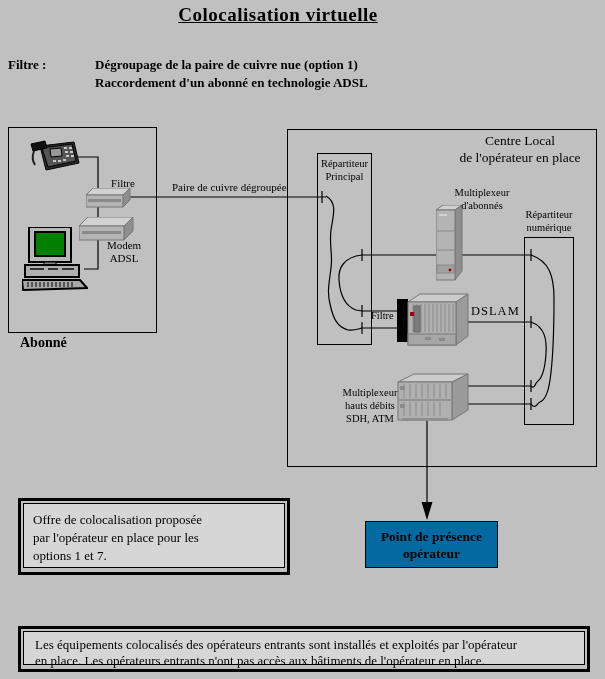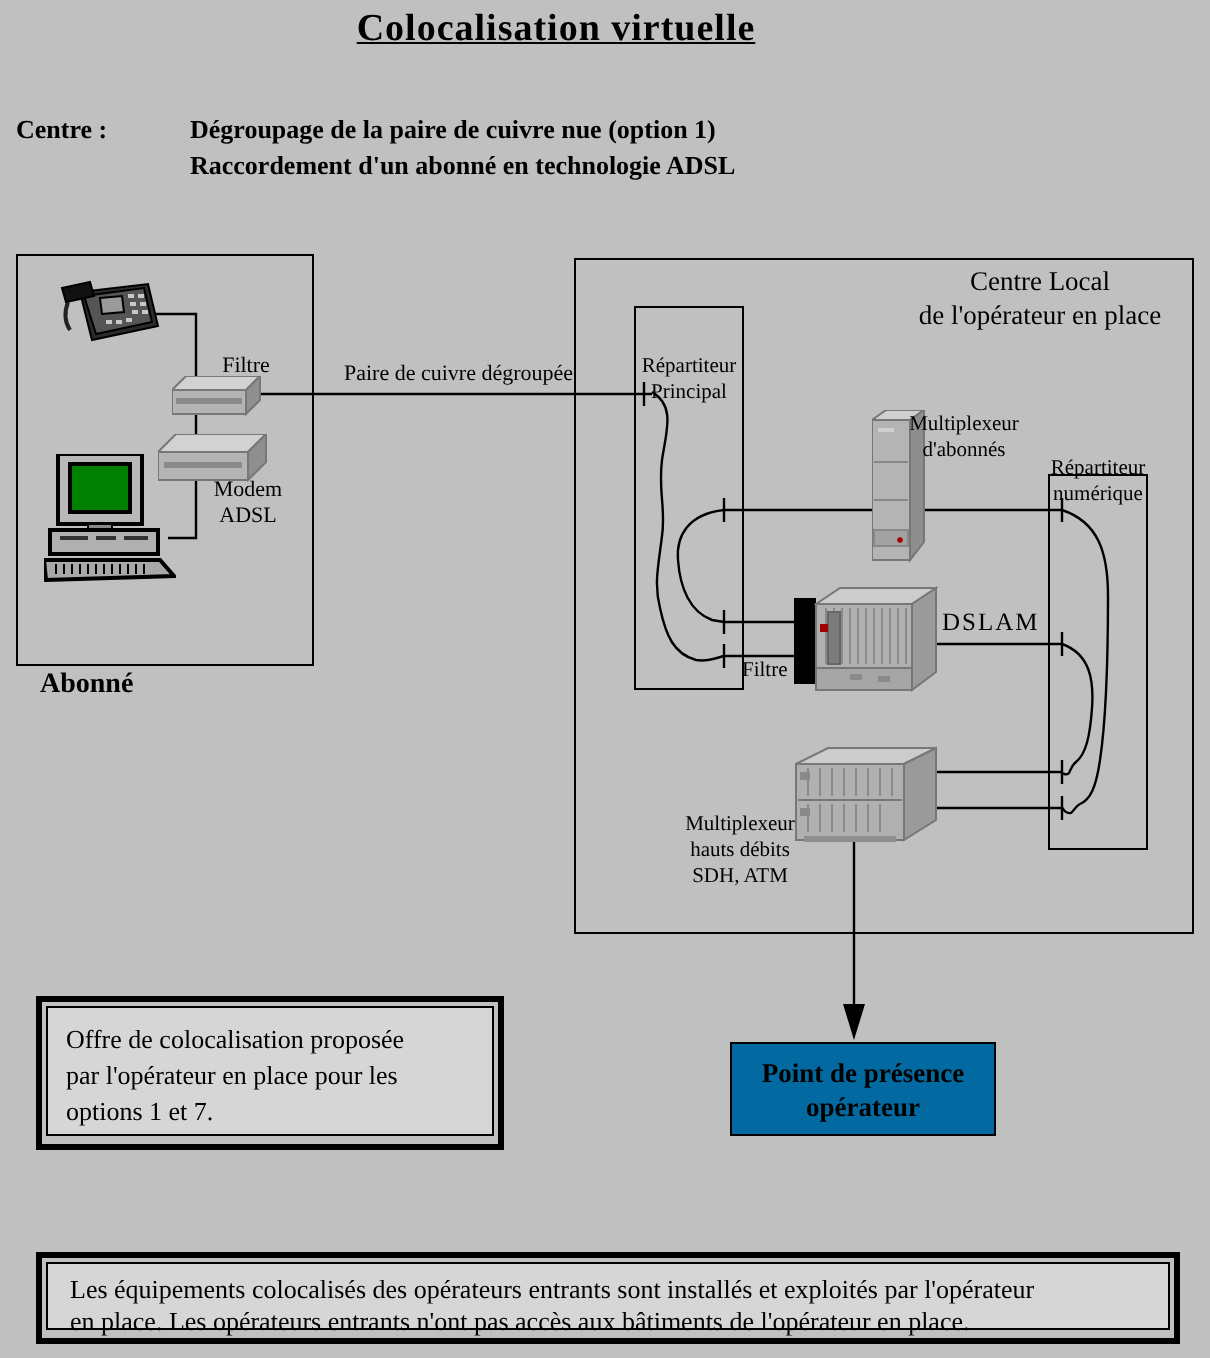--- a/index.html
+++ b/index.html
@@ -3,21 +3,21 @@
 <meta charset="utf-8">
 <style>
   html,body{margin:0;padding:0;}
   body{background:#c0c0c0;font-family:"Liberation Serif","DejaVu Serif",serif;color:#000;}
   .page{position:relative;width:605px;height:679px;background:#c0c0c0;overflow:hidden;}
   .abs{position:absolute;}
   .title{position:absolute;top:4px;left:0;width:556px;text-align:center;font-size:19px;font-weight:bold;text-decoration:underline;letter-spacing:.5px;}
   .b13{font-size:13px;font-weight:bold;line-height:18px;}
   .b14{font-size:14px;font-weight:bold;margin-top:32px;}
   .s11{font-size:11px;line-height:13px;}
-  .s105{font-size:10.5px;line-height:13px;margin-top:20px;}
+  .s105{font-size:10.5px;line-height:13px;}
   .ctr{text-align:center;}
   .box{border:1px solid #000;box-sizing:border-box;}
   .overlay{z-index:1;}
   .dev{z-index:2;}
   .lbl{z-index:3;}
   .notebox{border:3px solid #000;background:#c0c0c0;box-sizing:border-box;z-index:3;}
   .noteinner{border:1px solid #000;margin:2px;background:#d6d6d6;height:calc(100% - 6px);box-sizing:border-box;font-size:13px;}
   .offretxt{padding:7px 0 0 9px;line-height:18px;}
   .bannertxt{padding:5px 0 16px 11px;line-height:16px;}
   .popbox{border:1px solid #000;box-sizing:border-box;text-align:center;font-weight:bold;font-size:13.5px;line-height:17px;padding-top:6px;z-index:3;background:#0369a1;}
@@ -54,21 +54,21 @@
       <path d="M326,196 C338,203 333,216 331,230 C329,246 333,254 331,268 C329,284 327,292 330,304 C333,318 337,327 348,330 C354,331 358,329 362,328"></path>
       <path d="M362,255 C344,257 338,268 339,280 C340,294 345,306 356,310 L362,311"></path>
 
       <path d="M531,255 C549,261 554,276 554,298 C554,330 553,360 550,380 C548,394 545,400 540,402 C536,404 537,408 533,406 C531,405 532,404 531,404"></path>
       <path d="M531,322 C545,327 547,340 546,354 C545,368 543,377 538,381 C534,384 536,388 532,387 C530,386 531,386 531,386"></path>
     </g>
     <polygon points="427,520 421.5,502 432.5,502" fill="#000"></polygon>
   </svg>
 
   <div class="title lbl">Colocalisation virtuelle</div>
-  <div class="abs b13 lbl" style="left:8px;top:56px">Centre :</div>
+  <div class="abs b13 lbl" style="left:8px;top:56px">Filtre :</div>
   <div class="abs lbl" style="left:95px;top:56px">
     <div class="b13">Dégroupage de la paire de cuivre nue (option 1)</div>
     <div class="b13">Raccordement d'un abonné en technologie ADSL</div>
   </div>
 
   <div class="abs box" style="left:8px;top:127px;width:149px;height:206px"></div>
   <div class="abs s11 ctr lbl" style="left:100px;top:177px;width:46px">Filtre</div>
   <div class="abs s11 ctr lbl" style="left:97px;top:239px;width:54px">
     <div>Modem</div>
     <div>ADSL</div>
@@ -225,21 +225,21 @@
     <rect x="6" y="14" width="5" height="4" fill="#8a8a8a"></rect>
     <rect x="6" y="32" width="5" height="4" fill="#8a8a8a"></rect>
     <rect x="8" y="46" width="46" height="3" fill="#8e8e8e"></rect>
   </svg>
 
   <div class="abs popbox" style="left:365px;top:521px;width:133px;height:47px">
     <div>Point de présence</div>
     <div>opérateur</div>
   </div>
 
-  <div class="abs notebox" style="left:18px;top:498px;width:234px;height:77px">
+  <div class="abs notebox" style="left:18px;top:498px;width:272px;height:77px">
     <div class="noteinner offretxt">
       <div>Offre de colocalisation proposée</div>
       <div>par l'opérateur en place pour les</div>
       <div>options 1 et 7.</div>
     </div>
   </div>
 
   <div class="abs notebox" style="left:18px;top:626px;width:572px;height:46px">
     <div class="noteinner bannertxt">
       <div>Les équipements colocalisés des opérateurs entrants sont installés et exploités par l'opérateur</div>

